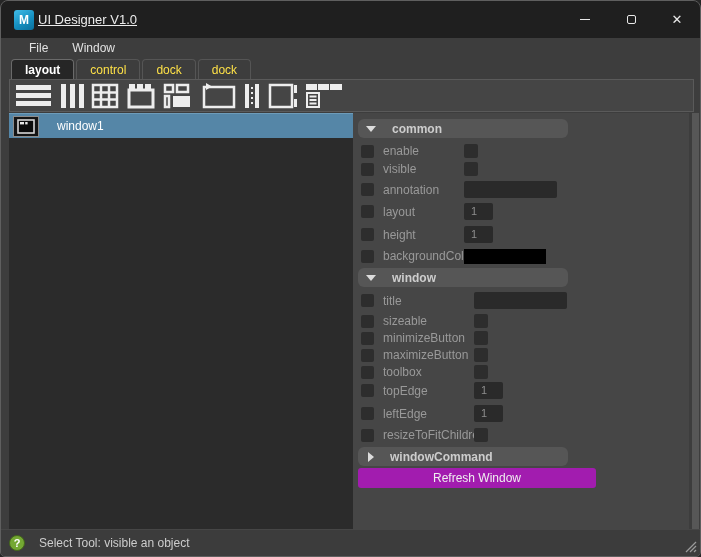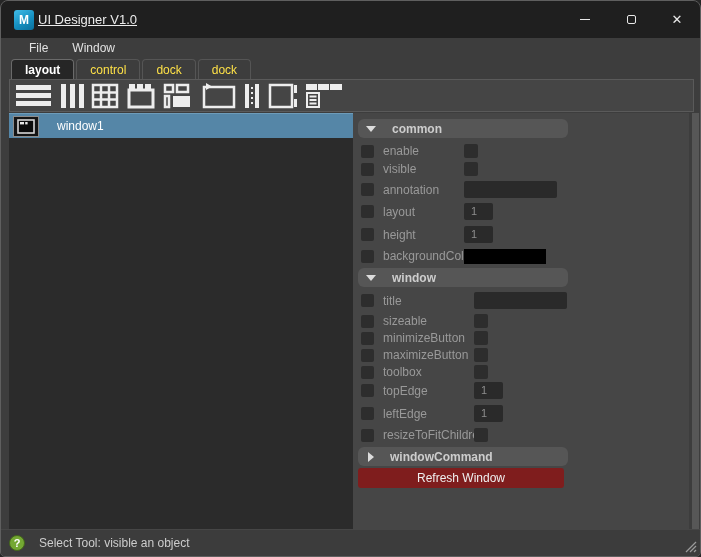--- a/index.html
+++ b/index.html
@@ -54,21 +54,21 @@
   .prop-row { display:flex; align-items:center; height:16px; }
   .prop-check { width:13px; height:13px; background:#2d2d2d; border-radius:2px; margin-left:3px; flex:none; }
   .prop-label { margin-left:9px; font-size:12px; color:#999; white-space:nowrap; overflow:hidden; flex:none; }
   .lbl-c { width:81px; }  
   .lbl-w { width:91px; }  
   .ctl-check { width:14px; height:14px; background:#2d2d2d; border-radius:2px; flex:none; }
   .ctl-field { height:17px; background:#2a2a2a; border-radius:2px; color:#8d8d8d; font-size:11px;
                padding:2px 0 0 7px; flex:none; }
   .f-text { width:93px; } .f-num { width:29px; }
   .ctl-swatch { width:82px; height:15px; flex:none; }
-  .refresh-btn { width:206px; height:20px; background:#7f1d1d; border-radius:3px; color:#efefef;
+  .refresh-btn { width:238px; height:20px; background:#a21caf; border-radius:3px; color:#efefef;
                  font-size:12px; display:flex; align-items:center; justify-content:center; margin-top:2px; }
   .mb2{margin-bottom:2px}.mb4{margin-bottom:4px}.mb5{margin-bottom:5px}
   .mb6{margin-bottom:6px}.mb1{margin-bottom:1px}
   
   .statusbar { position:absolute; left:0; right:0; bottom:0; height:27px; background:#3c3c3c;
                display:flex; align-items:center; border-top:1px solid #464646; }
   .help-icon { width:16px; height:16px; border-radius:50%; background:#74a833; border:1px solid #44661c;
                color:#fff; font-weight:bold; font-size:11px; display:flex; align-items:center;
                justify-content:center; margin-left:8px; flex:none; }
   .status-text { margin-left:14px; font-size:12px; color:#cdcdcd; }

